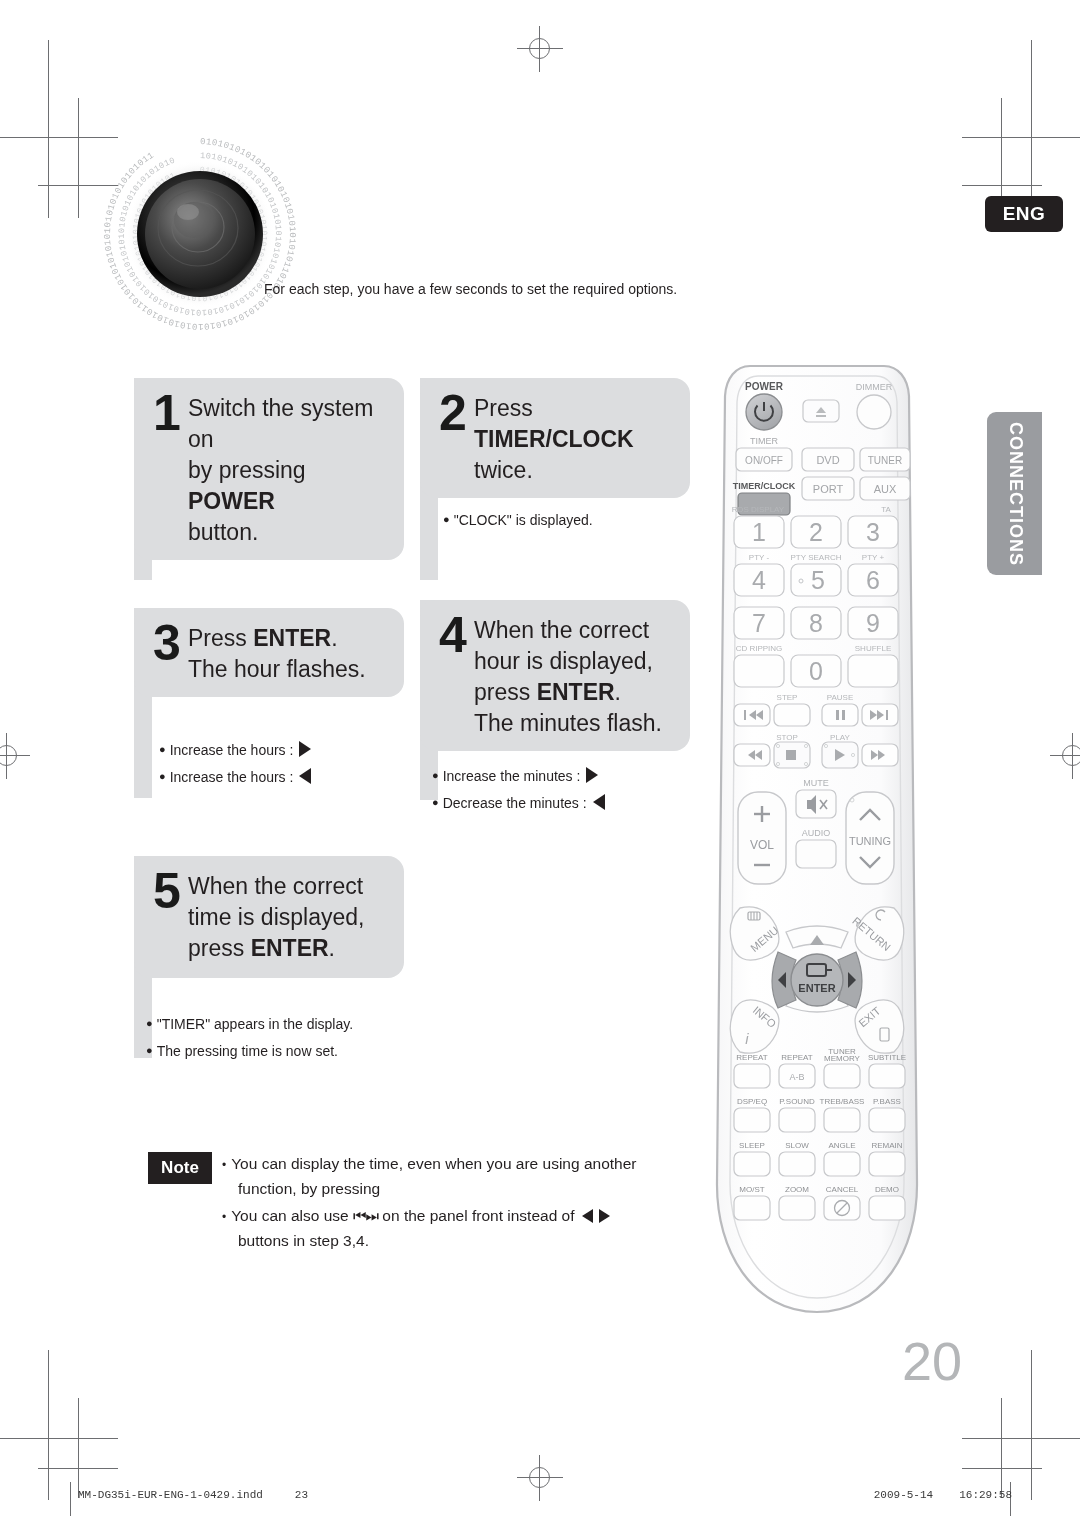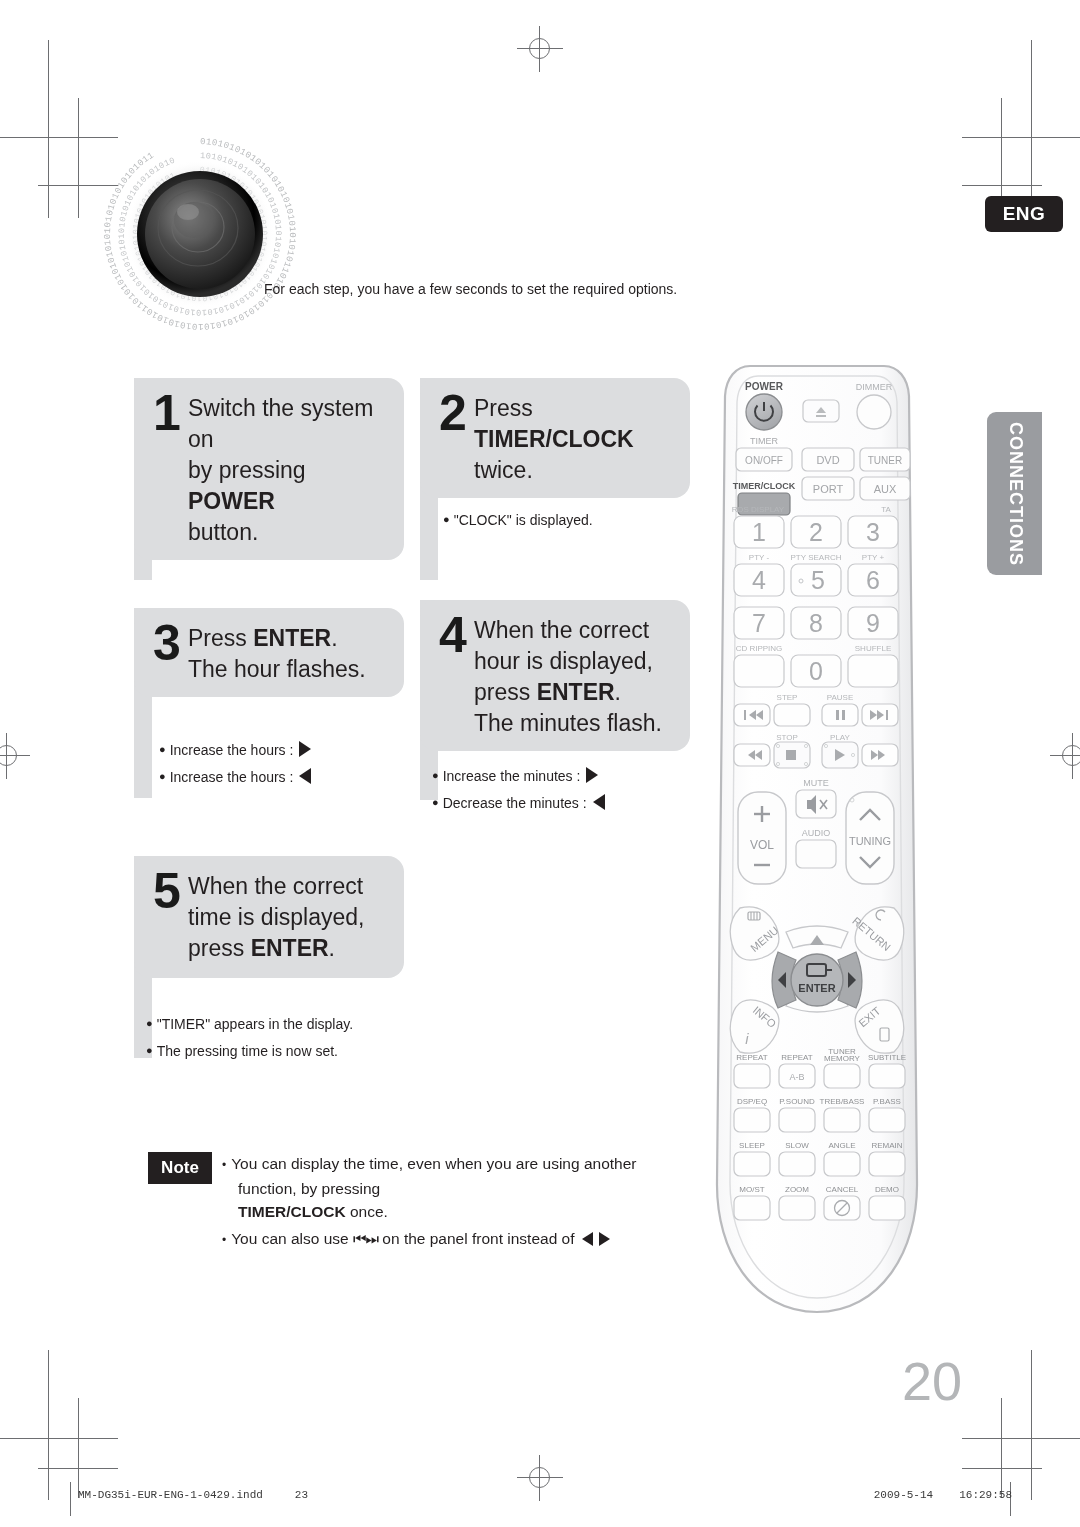--- a/index.html
+++ b/index.html
@@ -191,21 +191,20 @@
   .mini-arrow-l { border-right: 11px solid #231f20; }
   .skipglyph { font-size: 15px; letter-spacing: -1px; }
 
   
   .page-number {
     position: absolute;
     right: 118px; top: 1330px;
     font-size: 54px;
     color: #b4b6b8;
     font-weight: normal;
-    margin-top: 20px;
   }
 
   
   .footer {
     position: absolute;
     left: 0; top: 1489px;
     width: 1080px;
     font-family: "Liberation Mono", monospace;
     font-size: 11px;
     color: #3a3a3a;
@@ -417,27 +416,27 @@
       <span class="dot">●</span><span>The pressing time is now set.</span>
     </div>
   </div>
 
   <div class="note-box">
     <div class="note-badge">Note</div>
     <div class="note-body">
       <span class="nrow">
         <span class="ndot">•</span><span>You can display the time, even when you are using another</span>
         <span class="indent">function, by pressing</span>
-        <span class="indent"><b>TIMER/CLOCK</b><span> once.</span></span>
       </span>
       <span class="nrow" style="margin-top:4px;display:block;">
         <span class="ndot">•</span><span>You can also use</span>
         <span class="skipglyph">⏮⏭</span>
         <span>on the panel front instead of</span>
         <span class="mini-arrow-l"></span><span class="mini-arrow-r"></span>
+        <span class="indent">buttons in step 3,4.</span>
       </span>
     </div>
   </div>
 
   <div class="page-number">20</div>
 
   <div class="remote-wrap">
     <svg viewBox="0 0 210 980" width="210" height="980">
       <defs>
         <linearGradient id="bodyg" x1="0" y1="0" x2="1" y2="0">

